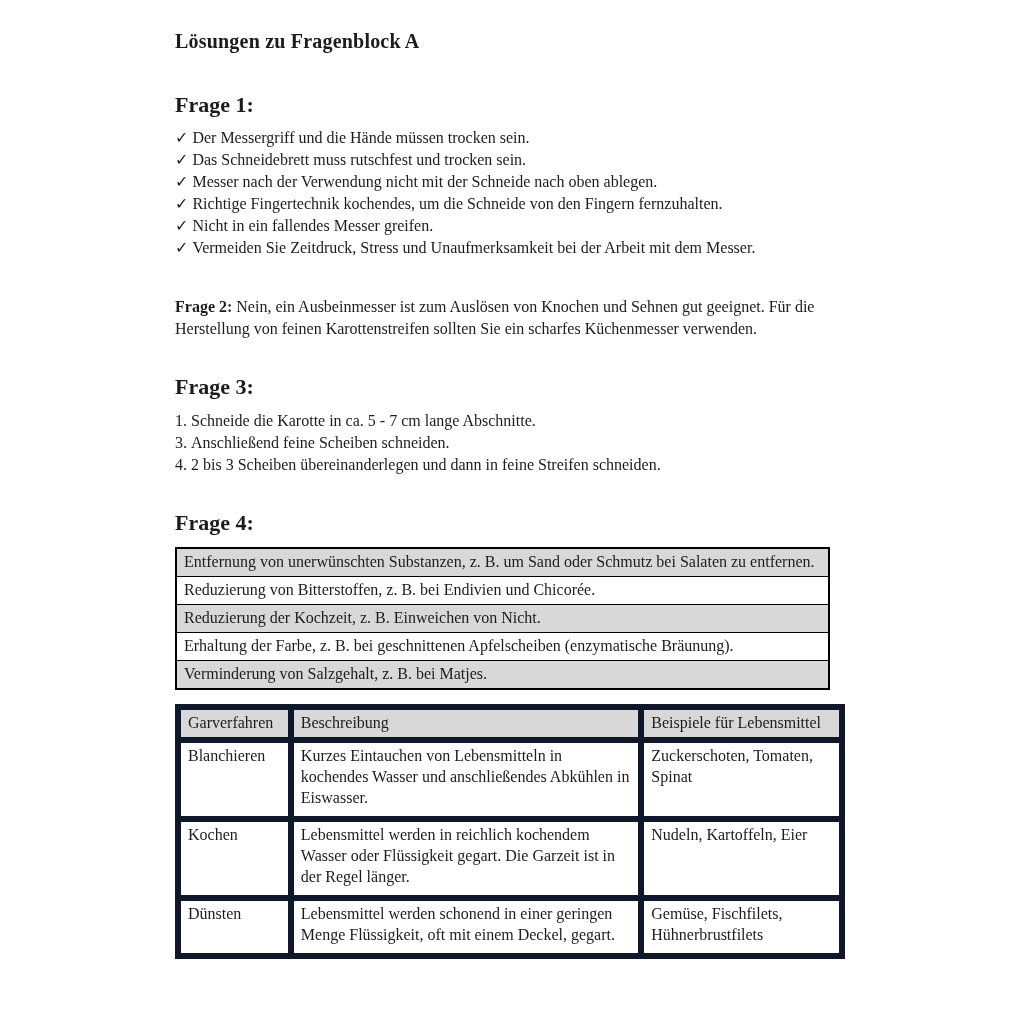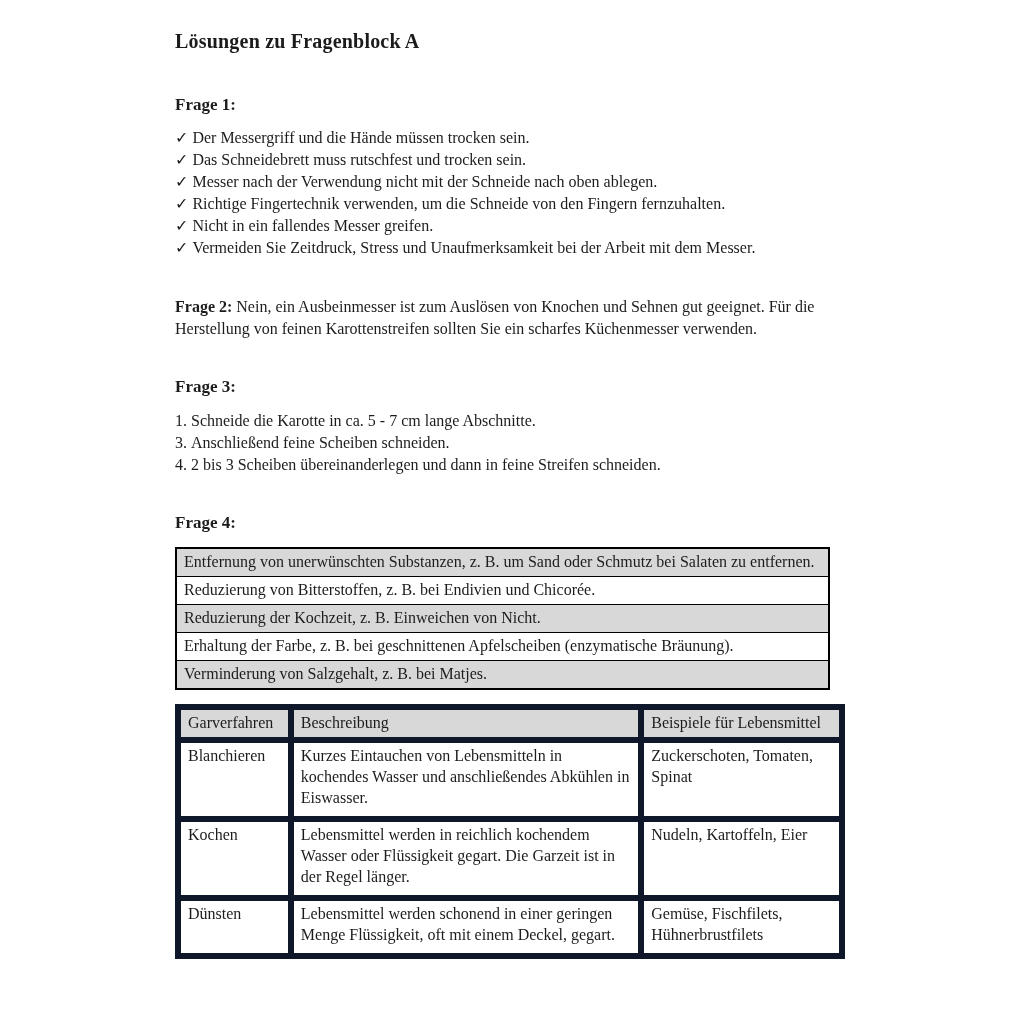--- a/index.html
+++ b/index.html
@@ -21,21 +21,21 @@
     width:678px;
     font-size:16px;
     line-height:22px;
   }
   .doc-title {
     font-size:20px;
     font-weight:bold;
     letter-spacing:0.2px;
   }
   .frage-heading {
-    font-size:17px;
+    font-size:22px;
     font-weight:bold;
   }
   .h-frage1 { margin-top:42px; }
   .check-list { margin-top:11px; }
   .check-item {
     padding-left:17px;
     text-indent:-17px;
   }
   .check-glyph { margin-right:4px; }
   .para { margin-top:37px; text-align:left; }
@@ -92,21 +92,21 @@
 <div class="page">
   <div class="content">
 
     <div class="doc-title">Lösungen zu Fragenblock A</div>
 
     <div class="frage-heading h-frage1">Frage 1:</div>
     <div class="check-list">
       <div class="check-item"><span class="check-glyph">✓</span><span>Der Messergriff und die Hände müssen trocken sein.</span></div>
       <div class="check-item"><span class="check-glyph">✓</span><span>Das Schneidebrett muss rutschfest und trocken sein.</span></div>
       <div class="check-item"><span class="check-glyph">✓</span><span>Messer nach der Verwendung nicht mit der Schneide nach oben ablegen.</span></div>
-      <div class="check-item"><span class="check-glyph">✓</span><span>Richtige Fingertechnik verwenden, um die Schneide von den Fingern fernzuhalten.</span></div>
+      <div class="check-item"><span class="check-glyph">✓</span><span>Richtige Fingertechnik kochendes, um die Schneide von den Fingern fernzuhalten.</span></div>
       <div class="check-item"><span class="check-glyph">✓</span><span>Nicht in ein fallendes Messer greifen.</span></div>
       <div class="check-item"><span class="check-glyph">✓</span><span>Vermeiden Sie Zeitdruck, Stress und Unaufmerksamkeit bei der Arbeit mit dem Messer.</span></div>
     </div>
 
     <div class="para"><span class="inline-heading">Frage 2:</span><span> Nein, ein Ausbeinmesser ist zum Auslösen von Knochen und Sehnen gut geeignet. Für die Herstellung von feinen Karottenstreifen sollten Sie ein scharfes Küchenmesser verwenden.</span></div>
 
     <div class="frage-heading h-frage3">Frage 3:</div>
     <div class="num-list">
       <div class="num-item"><span class="num">1.</span><span>Schneide die Karotte in ca. 5 - 7 cm lange Abschnitte.</span></div>
       <div class="num-item"><span class="num">3.</span><span>Anschließend feine Scheiben schneiden.</span></div>

